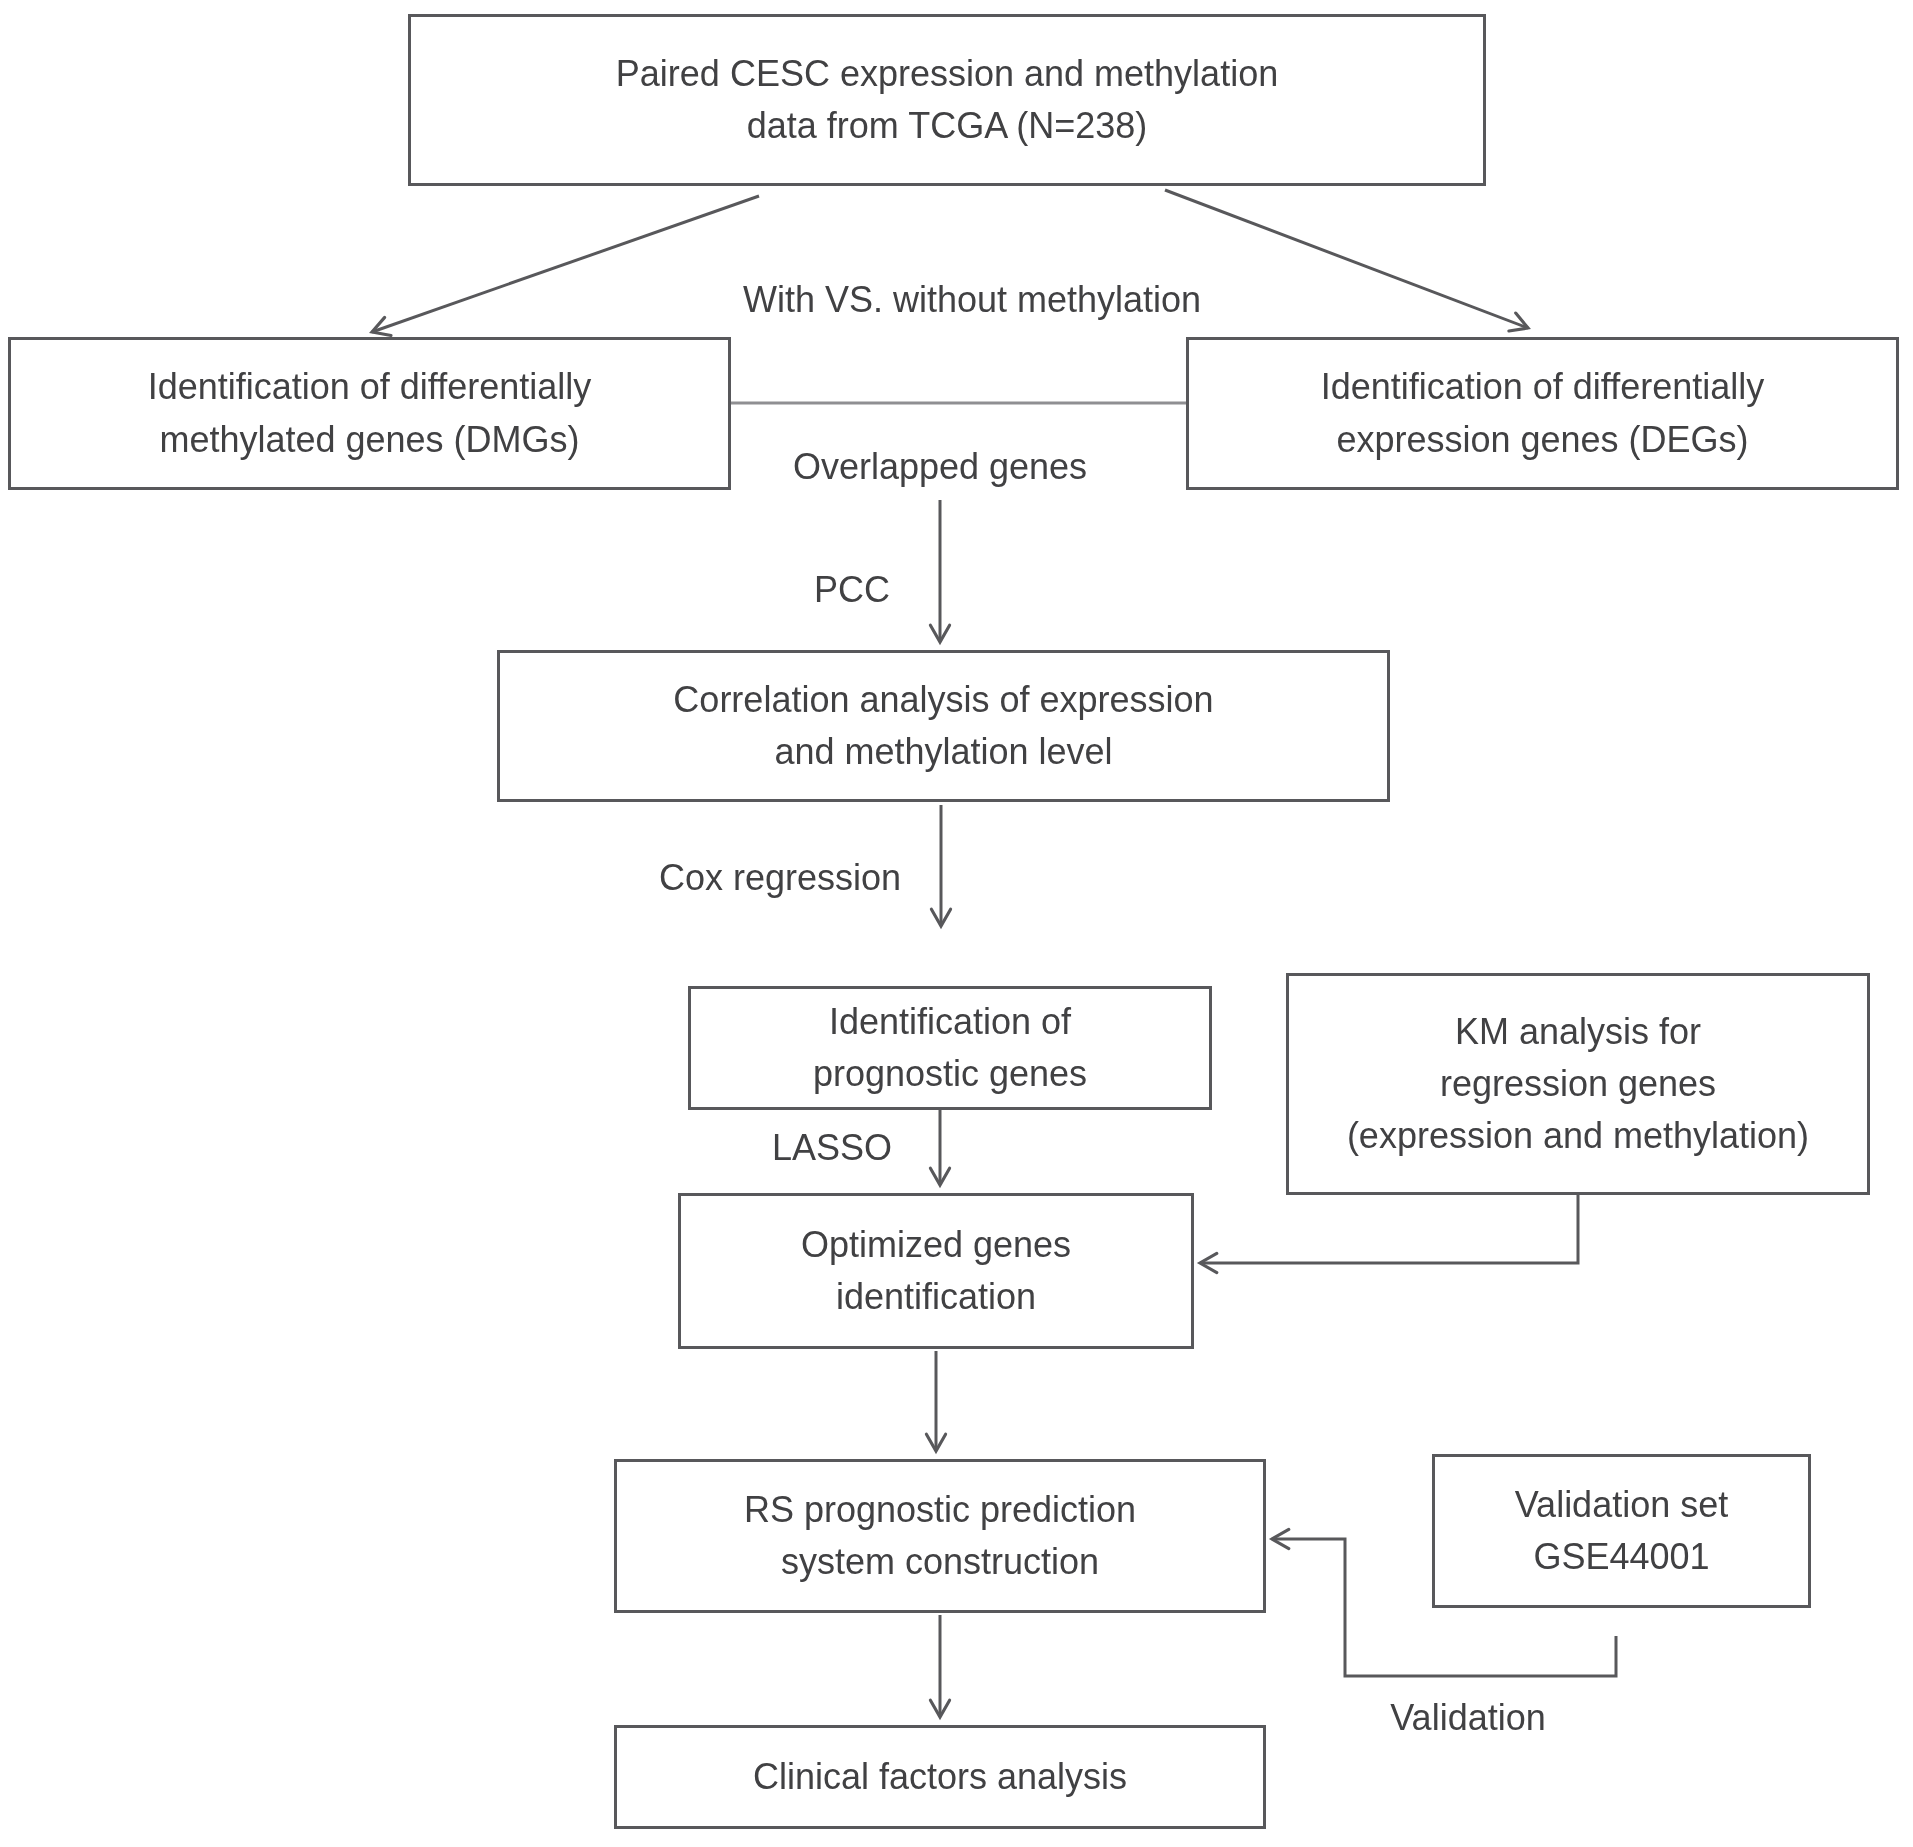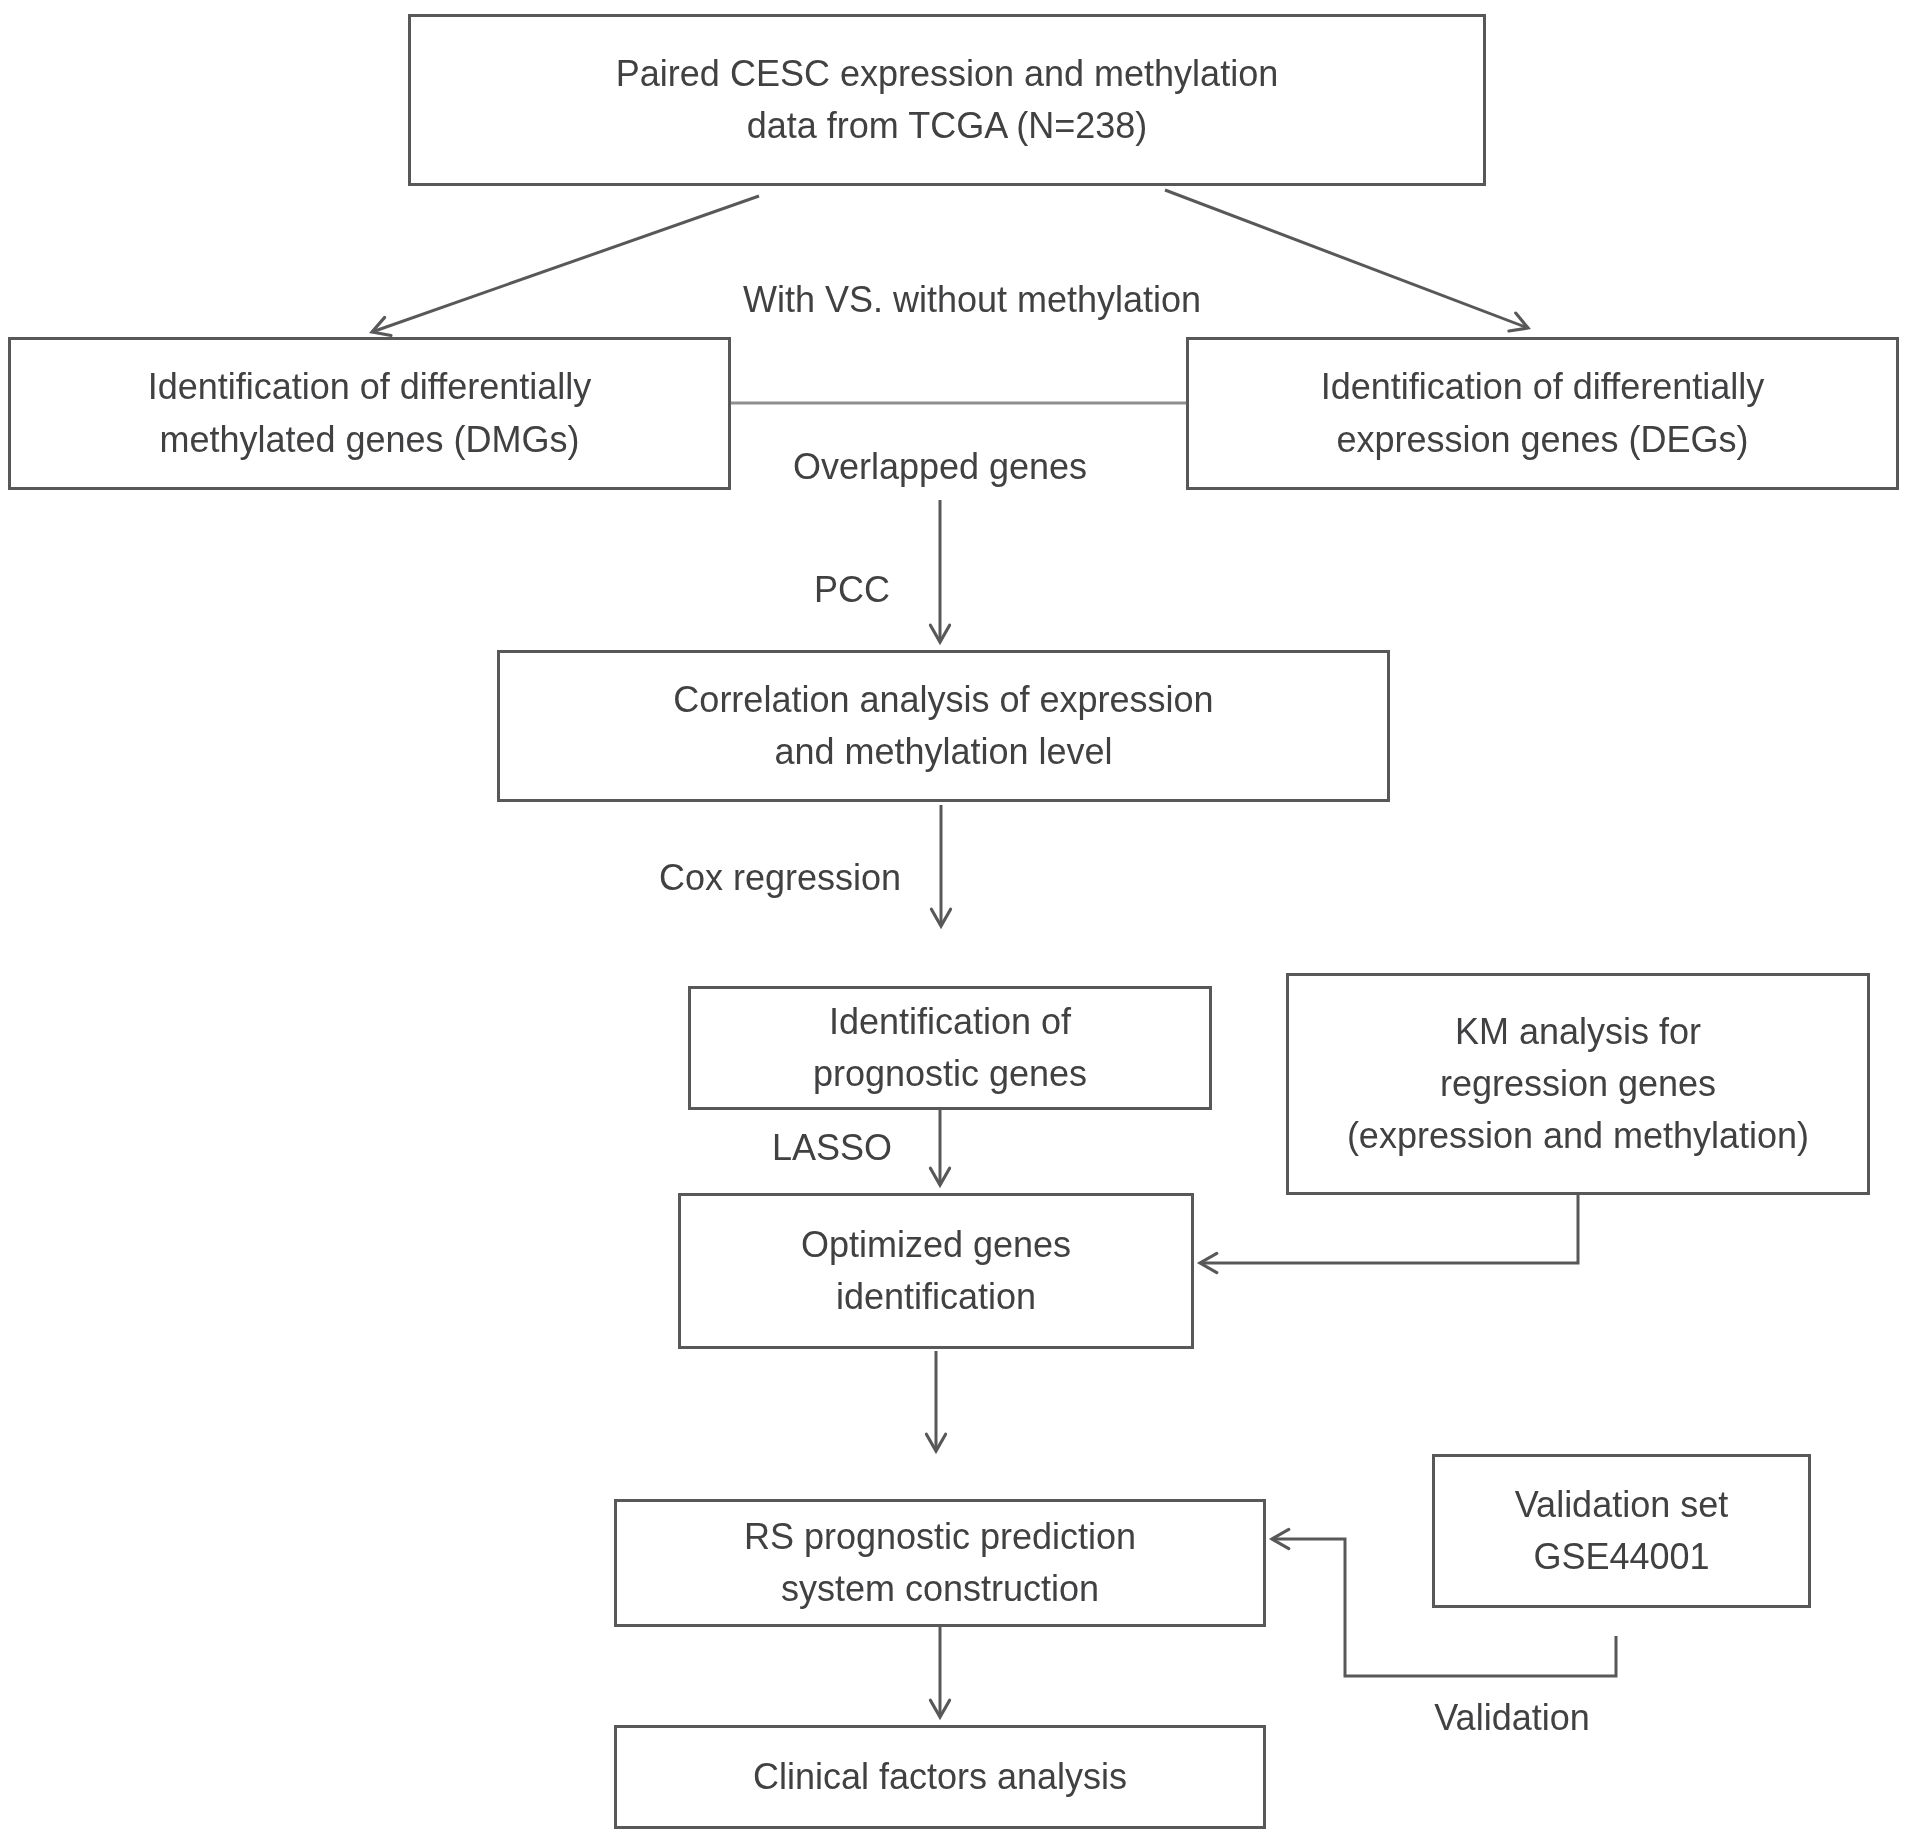--- a/index.html
+++ b/index.html
@@ -117,21 +117,21 @@
     <span>KM analysis for
 regression genes
 (expression and methylation)</span>
   </div>
 
   <div class="node" style="left:678px; top:1193px; width:516px; height:156px;">
     <span>Optimized genes
 identification</span>
   </div>
 
-  <div class="node" style="left:614px; top:1459px; width:652px; height:128px;margin-top:40px;">
+  <div class="node" style="left:614px; top:1459px; width:652px; height:154px;">
     <span>RS prognostic prediction
 system construction</span>
   </div>
 
   <div class="node" style="left:1432px; top:1454px; width:379px; height:154px;">
     <span>Validation set
 GSE44001</span>
   </div>
 
   <div class="node" style="left:614px; top:1725px; width:652px; height:104px;">
@@ -141,15 +141,15 @@
   <div class="edge-label" style="left:972px; top:278px;">With VS. without methylation</div>
 
   <div class="edge-label" style="left:940px; top:445px;">Overlapped genes</div>
 
   <div class="edge-label" style="left:852px; top:568px;">PCC</div>
 
   <div class="edge-label" style="left:780px; top:856px;">Cox regression</div>
 
   <div class="edge-label" style="left:832px; top:1126px;">LASSO</div>
 
-  <div class="edge-label" style="left:1468px; top:1696px;margin-left:44px;">Validation</div>
+  <div class="edge-label" style="left:1468px; top:1696px;">Validation</div>
 
 </div>
 
 </body></html>

